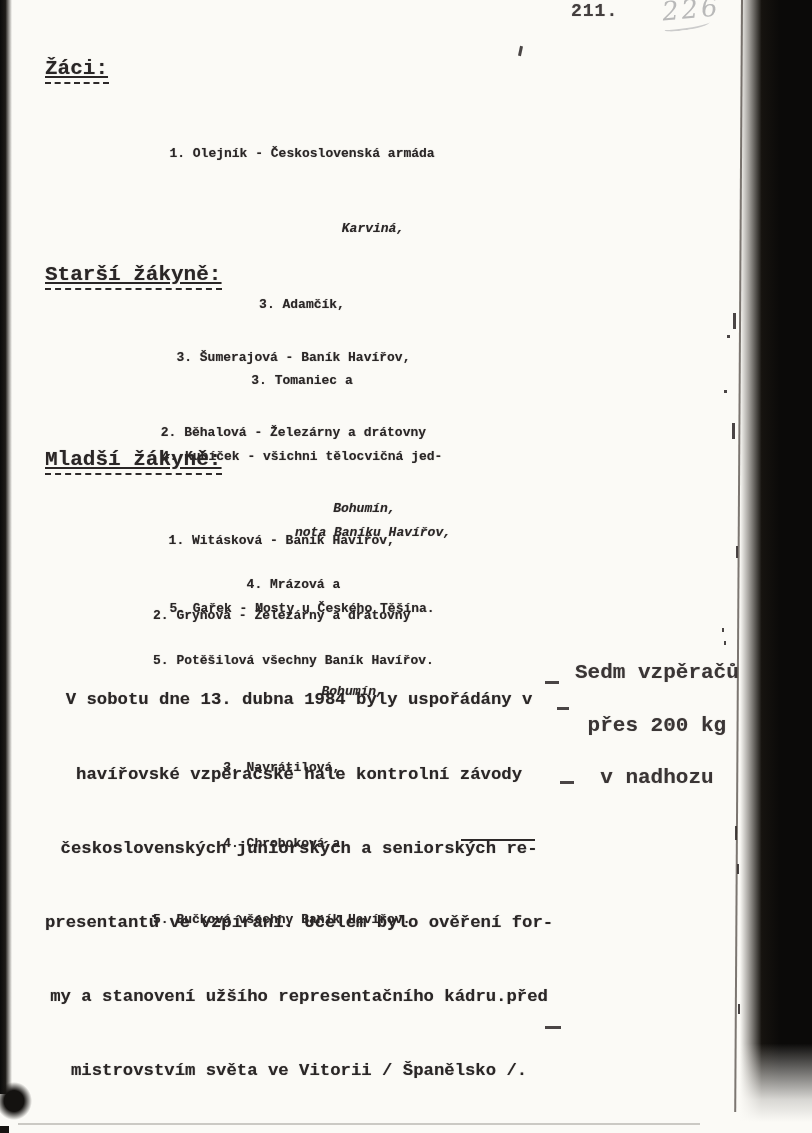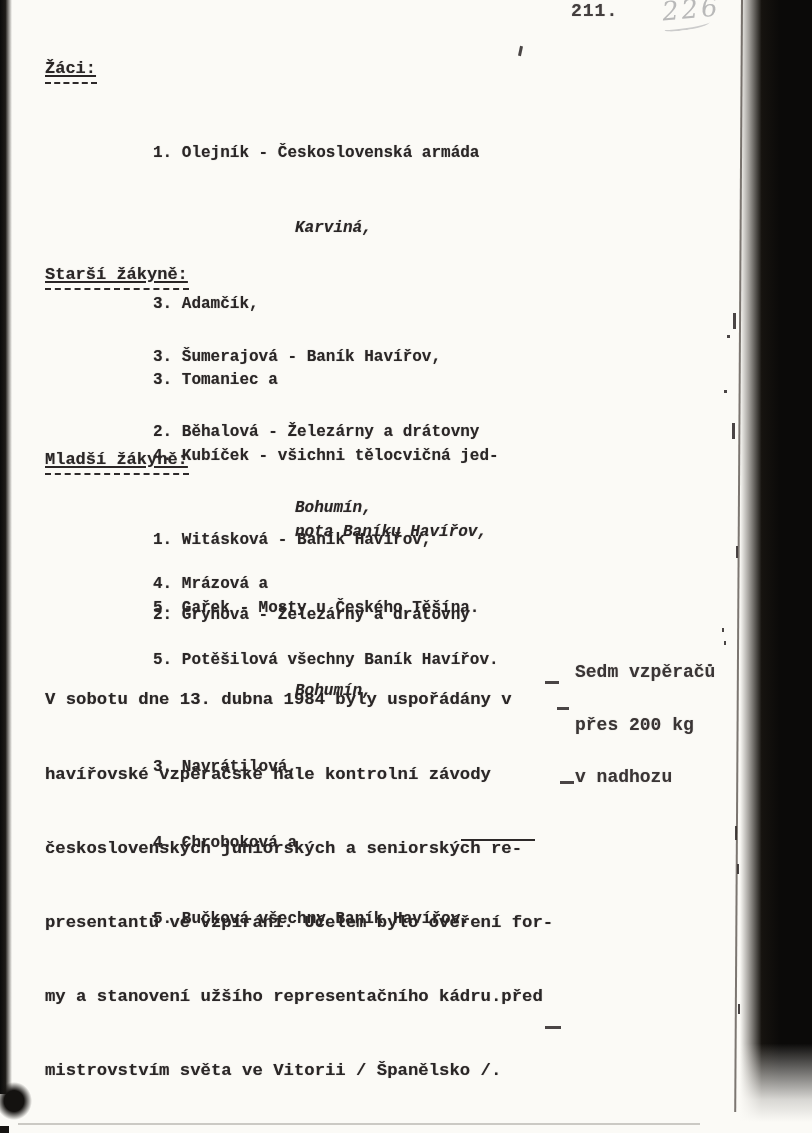--- a/index.html
+++ b/index.html
@@ -1,38 +1,38 @@
 <!DOCTYPE html>
 <html><head>
 <meta charset="utf-8">
 <style>
   html,body{margin:0;padding:0;}
   body{
     width:812px;height:1133px;overflow:hidden;position:relative;
     background:#fbfaf6;
     font-family:"Liberation Mono","DejaVu Sans Mono",monospace;
   }
-  .doc{position:absolute;inset:0;background:#fbfaf6;}
+  .doc{position:absolute;inset:0;background:#fbfaf6;text-align:center;}
   .txt{
     font-family:"Liberation Mono","DejaVu Sans Mono",monospace;
     font-weight:700;color:#2a2626;
     text-shadow:0 0 1px rgba(42,38,38,.45);
     white-space:pre;
   }
   .heading{
-    position:absolute;left:45px;font-size:17px;line-height:20px;
+    position:absolute;left:45px;font-size:21px;line-height:20px;
     display:inline-block;
     text-decoration:underline;text-decoration-thickness:2px;text-underline-offset:2px;
     border-bottom:2px dashed #2d2929;padding:0 1px 3px 0;
   }
-  .list{position:absolute;left:45px;font-size:16px;line-height:25.3px;}
+  .list{position:absolute;left:45px;font-size:13px;line-height:25.3px;}
   .list .num{margin-left:108px;}
   .list .cont{margin-left:250px;font-style:italic;}
   .para{position:absolute;left:45px;top:639px;font-size:17.3px;line-height:24.7px;}
-  .note{position:absolute;left:575px;top:629px;font-size:18px;line-height:17.5px;color:#3a3535;text-shadow:0 0 1px rgba(60,55,55,.4);}
+  .note{position:absolute;left:575px;top:629px;font-size:21px;line-height:17.5px;color:#3a3535;text-shadow:0 0 1px rgba(60,55,55,.4);}
   .pageno{position:absolute;left:571px;top:1px;font-size:18px;letter-spacing:1px;color:#433e3e;}
   .handwritten{
     position:absolute;left:662px;top:-6px;
     font-family:"DejaVu Serif",serif;font-style:italic;
     font-size:26px;letter-spacing:3px;color:#b9b9b9;
     transform:rotate(-5deg);
   }
   .hw-underline{position:absolute;left:664px;top:22px;width:46px;height:6px;
     border-bottom:2px solid #cccccc;border-radius:0 0 70% 40%;transform:rotate(-7deg);}
   

